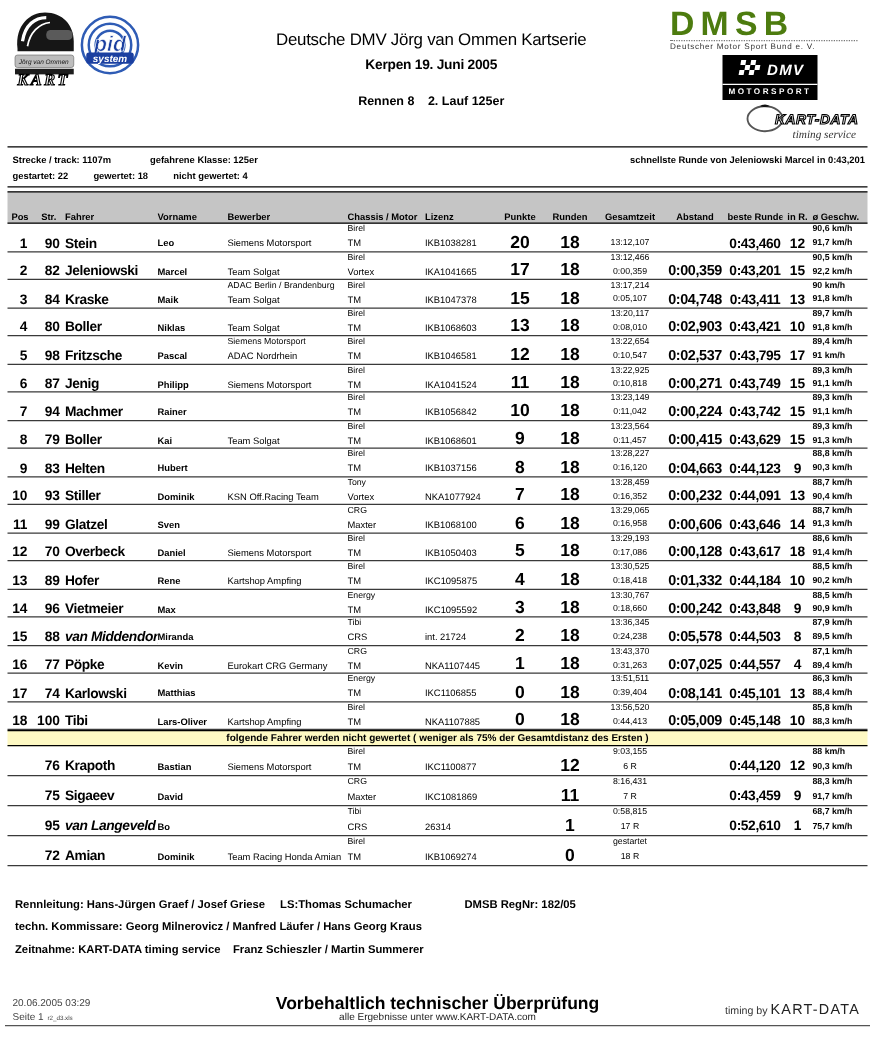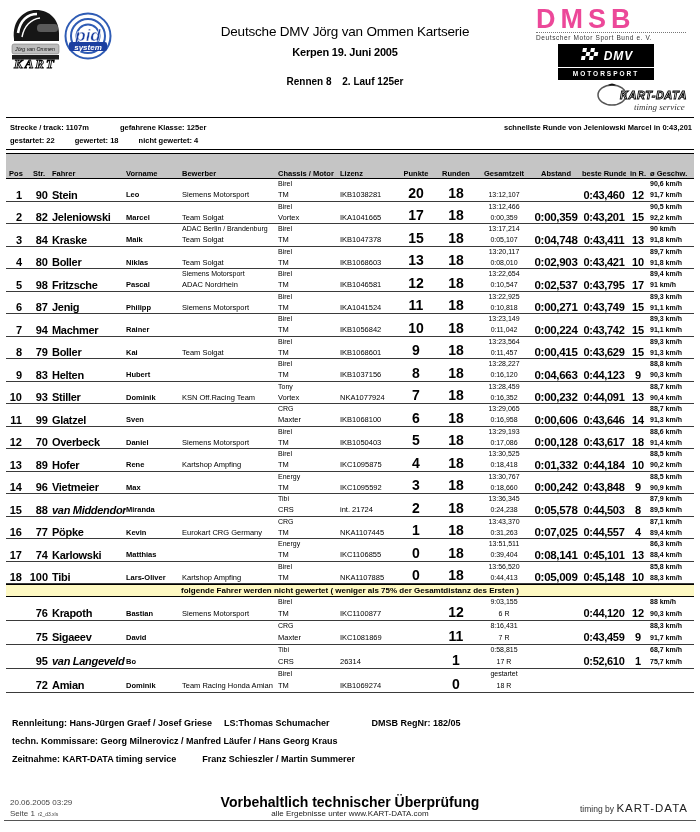--- a/index.html
+++ b/index.html
@@ -10,23 +10,23 @@
   }
   
   .logo-helmet { position:absolute; left:10px; top:6px; }
   .logo-pid { position:absolute; left:62px; top:12px; }
   .titles { position:absolute; left:150px; right:160px; top:0; text-align:center; }
   .title-main { margin-top:24px; font-size:13.5px; letter-spacing:-0.2px; }
   .title-sub { margin-top:7px; font-size:11px; font-weight:bold; letter-spacing:-0.2px; }
   .title-race { margin-top:18px; font-size:10px; font-weight:bold; }
   .title-race span { margin:12px 4px; }
   .dmsb { position:absolute; right:14px; top:6px; width:150px; text-align:left; }
-  .dmsb-word { font-size:27px; font-weight:900; letter-spacing:5px; color:#ec4899; line-height:26px; }
+  .dmsb-word { font-size:27px; font-weight:900; letter-spacing:5px; color:#4d7c0f; line-height:26px; }
   .dmsb-sub { font-size:6.5px; letter-spacing:0.6px; color:#333; border-top:1px dotted #777; padding-top:1px; }
-  .dmv-box { position:absolute; right:46px; top:44px; width:96px; height:36px; background:#000; }
+  .dmv-box { position:absolute; right:46px; top:44px; width:76px; height:36px; background:#000; }
   .dmv-top { display:flex; align-items:center; justify-content:center; height:23px; gap:3px; }
   .dmv-word { color:#fff; font-size:12px; font-weight:900; font-style:italic; letter-spacing:1px; }
   .dmv-strip { border-top:1px solid #fff; text-align:center; color:#fff; font-size:6.5px; font-weight:bold; letter-spacing:2px; padding-top:2px; }
   .kartdata-logo { position:absolute; right:6px; top:82px; }
   
   .rule1 { position:absolute; left:6px; right:6px; top:117px; border-top:1.5px solid #000; }
   .rule2 { position:absolute; left:6px; right:6px; top:149px; border-top:1.5px solid #000; }
   .info1 { position:absolute; left:10px; right:8px; top:123px; font-size:7.5px; font-weight:bold; }
   .info1 .i-track { position:absolute; left:0; }
   .info1 .i-class { position:absolute; left:110px; }
@@ -67,21 +67,21 @@
   .thead .cell { padding-top:14px; }
   .thead .t2, .thead .t1 { font-size:7.5px; font-weight:bold; line-height:11px; white-space:nowrap; }
   .thead .c-pos,.thead .c-nr,.thead .c-pkt,.thead .c-rnd,.thead .c-zeit,
   .thead .c-abs,.thead .c-best,.thead .c-inr { text-align:center; }
   .banner { width:688px; height:13px; background:#fef9c3; border-top:1px solid #000; border-bottom:1px solid #000;
     font-size:8px; font-weight:bold; text-align:center; line-height:12px; }
   
   .officials { position:absolute; left:12px; top:714px; font-size:9px; font-weight:bold; line-height:18px; }
   .officials .reg { margin-left:42px; }
   .officials .ls { margin-left:12px; }
-  .officials .zn { margin-left:26px; font-weight:bold; }
+  .officials .zn { margin-left:10px; font-weight:bold; }
   .bottom-left { position:absolute; left:10px; top:797px; font-size:8px; color:#444; line-height:11px; }
   .bottom-left .file { font-size:5px; margin-left:3px; }
   .bottom-center { position:absolute; left:200px; width:300px; top:796px; text-align:center; line-height:12px; }
   .bc1 { font-size:14px; font-weight:bold; }
   .bc2 { font-size:8px; color:#222; }
   .bottom-right { position:absolute; right:12px; top:802px; font-size:8.5px; color:#333; }
   .bottom-right .brand { font-size:11.5px; letter-spacing:1px; color:#222; }
   .rule-bottom { position:absolute; left:4px; right:4px; top:820px; border-top:1.5px solid #555; }
 </style>
 </head>

